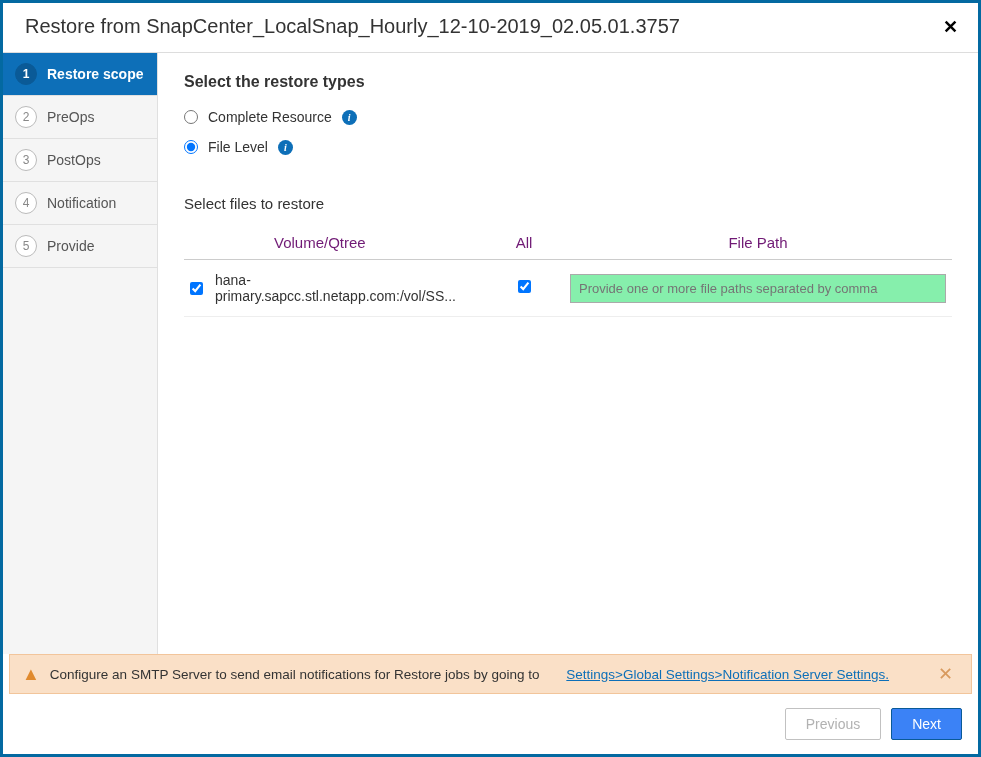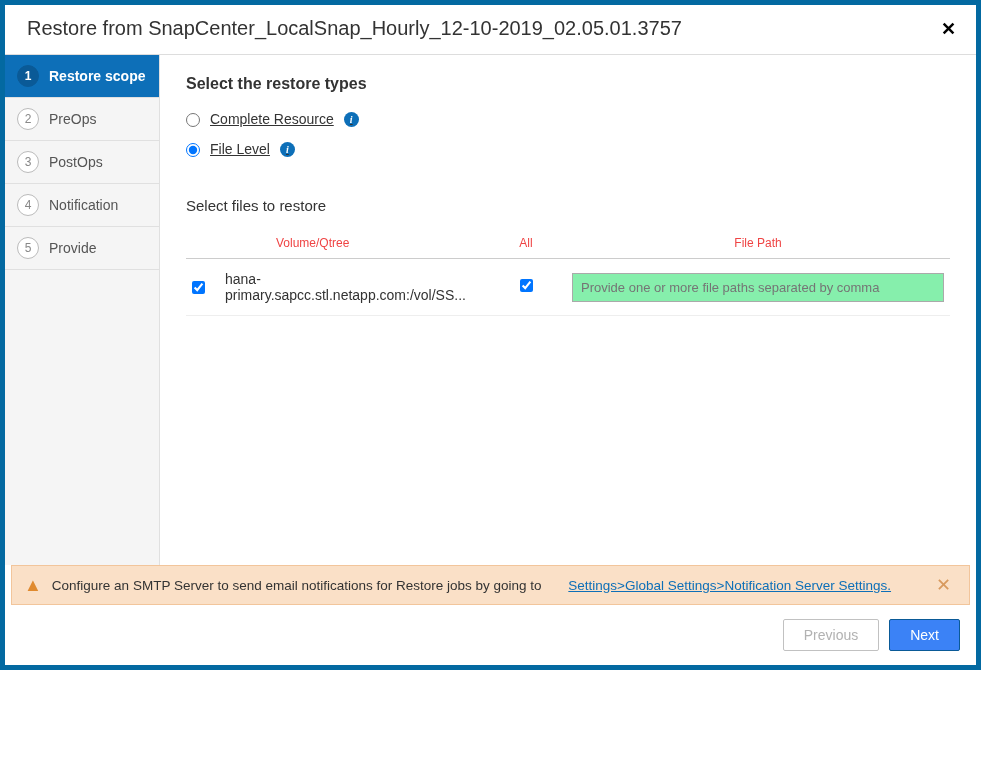--- a/index.html
+++ b/index.html
@@ -1,18 +1,18 @@
 <!DOCTYPE html>
 <html><head>
 <meta charset="utf-8">
 <style>
   * { box-sizing: border-box; margin: 0; padding: 0; }
   html, body { width: 981px; height: 757px; font-family: "Segoe UI", Arial, sans-serif; background: #fff; color: #333; }
   .modal {
-    width: 981px; height: 670px; border: 5px solid #0369a1; display: flex; flex-direction: column; position: relative;
+    width: 981px; height: 757px; border: 3px solid #0369a1; display: flex; flex-direction: column; position: relative;
   }
   .modal-header {
     padding: 12px 16px 14px 22px; border-bottom: 1px solid #ddd; display: flex; align-items: center; justify-content: space-between;
   }
   .modal-header h1 {
     font-size: 20px; font-weight: 400; color: #333;
   }
   .close-x {
     font-size: 18px; font-weight: 700; cursor: pointer; color: #000; padding: 0 4px;
   }
@@ -34,37 +34,37 @@
   .wizard-step.active .num {
     background: #0a5a97; border-color: #0a5a97; color: #fff;
   }
   .content {
     flex: 1; padding: 20px 26px; overflow: auto;
   }
   .section-title {
     font-size: 16px; font-weight: 600; color: #333; margin-bottom: 18px;
   }
   .radio-row {
-    display: flex; align-items: flex-end; gap: 10px; margin-bottom: 14px; font-size: 14px; color: #333; text-decoration: underline;
+    display: flex; align-items: center; gap: 10px; margin-bottom: 14px; font-size: 14px; color: #333;
   }
   .radio-row input[type=radio] { width: 14px; height: 14px; }
   .info-icon {
     width: 15px; height: 15px; border-radius: 50%; background: #0d6fb8; color: #fff; font-size: 10px; font-weight: 700; display: inline-flex; align-items: center; justify-content: center; font-style: italic; font-family: Georgia, serif;
   }
   .files-section { margin-top: 40px; }
   .files-title { font-size: 15px; color: #333; margin-bottom: 14px; }
   .files-table { width: 100%; border-collapse: collapse; }
   .files-table th {
-    text-align: center; font-weight: 400; font-size: 12px; color: #ef4444; padding: 8px 6px; border-bottom: 1px solid #ccc;
+    text-align: center; font-weight: 400; font-size: 15px; color: #701a75; padding: 8px 6px; border-bottom: 1px solid #ccc;
   }
   .files-table th.left { text-align: left; padding-left: 90px; }
   .files-table td {
     padding: 12px 6px; border-bottom: 1px solid #eee; font-size: 14px; vertical-align: middle;
   }
-  .vol-cell { display: flex; align-items: center; gap: 20px; }
+  .vol-cell { display: flex; align-items: center; gap: 12px; }
   .vol-cell input[type=checkbox] { width: 13px; height: 13px; }
   .all-cell { text-align: center; }
   .filepath-input {
     width: 100%; padding: 6px 8px; border: 1px solid #aaa; background: #86efac; font-size: 13px; color: #666;
   }
   .col-vol { width: 300px; }
   .col-all { width: 80px; }
   .col-path { }
   .alert-bar {
     display: flex; align-items: center; gap: 10px; background: #fae0c7; border: 1px solid #f2c59b; padding: 8px 12px; font-size: 13.5px; color: #333; margin: 0 6px;

